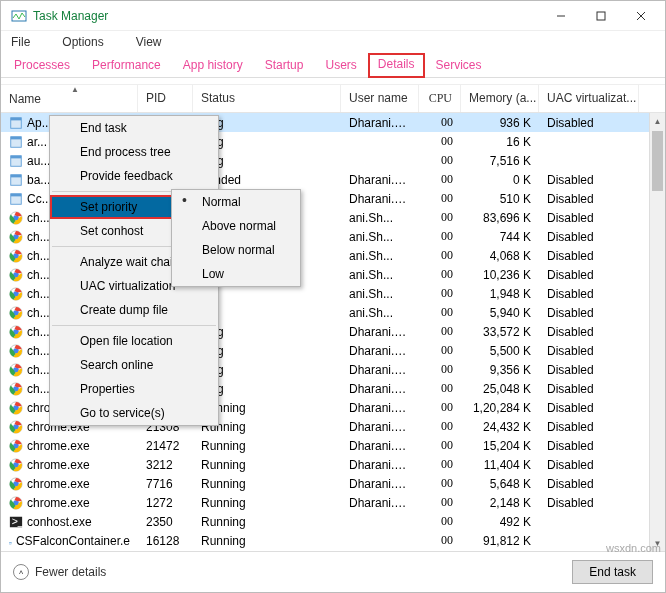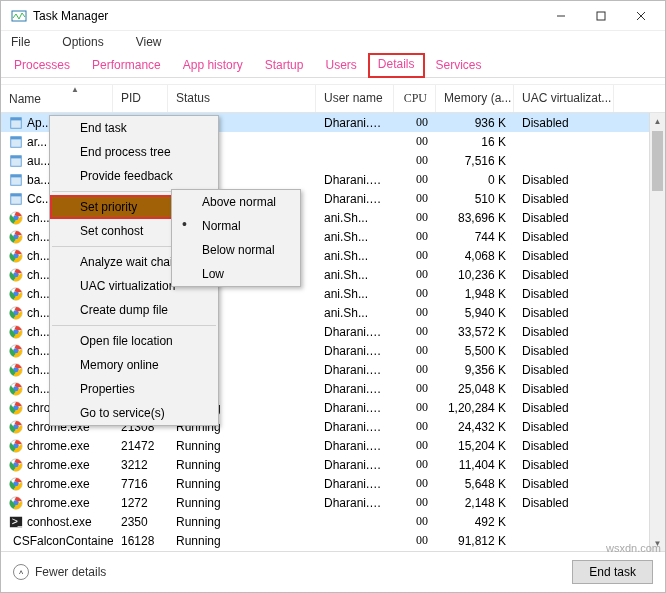--- a/index.html
+++ b/index.html
@@ -1,49 +1,49 @@
 <!DOCTYPE html>
 <html><head>
 <meta charset="utf-8">
 <style>
 * { box-sizing: border-box; font-family: "Segoe UI", Tahoma, sans-serif; font-size: 12px; }
 body { margin: 0; padding: 0; background: #fff; width: 666px; }
 .window { border: 1px solid #bbb; width: 666px; height: 593px; background: #fff; display: flex; flex-direction: column; position: relative; }
 .titlebar { display: flex; align-items: center; height: 30px; padding: 0 4px; border-bottom: 1px solid #eee; }
 .titlebar .app-icon { width: 16px; height: 16px; margin: 0 6px; }
-.titlebar .title { flex: 1; font-size: 12px; color: #000000; }
+.titlebar .title { flex: 1; font-size: 12px; color: #15803d; }
 .winbtn { width: 40px; height: 30px; display: flex; align-items: center; justify-content: center; color: #333; }
 .menubar { display: flex; gap: 32px; padding: 4px 10px; }
 .menubar span { color: #333; }
 .tabs { display: flex; border-bottom: 1px solid #ddd; padding-left: 2px; }
 .tab { padding: 4px 10px; border: 1px solid transparent; color: #ec4899; cursor: default; }
 .tab.active { border: 1px solid #ccc; border-bottom: 1px solid #fff; background: #fff; margin-bottom: -1px; }
 .tab.highlight { border: 2px solid #e03030; padding: 2px 8px; }
 .headers { display: flex; border-top: 1px solid #eee; border-bottom: 1px solid #e4e4e4; margin-top: 6px; }
 .hcol { padding: 6px 8px; color: #333; border-right: 1px solid #eee; overflow: hidden; white-space: nowrap; }
 .grid { flex: 1; overflow: hidden; position: relative; }
 .row { display: flex; height: 19px; align-items: center; }
 .row.sel { background: #cde8ff; }
 .cell { padding: 0 8px; overflow: hidden; white-space: nowrap; text-overflow: ellipsis; }
-.c-name { width: 112px; display: flex; align-items: center; gap: 4px; }
+.c-name { width: 137px; display: flex; align-items: center; gap: 4px; }
 .c-pid { width: 55px; text-align: left; }
 .c-status { width: 148px; }
 .c-user { width: 78px; }
 .c-cpu { width: 42px; text-align: right; font-family: Liberation Serif, serif; }
 .c-mem { width: 78px; text-align: right; }
 .c-uac { width: 100px; }
 .proc-icon { width: 14px; height: 14px; display: inline-block; }
 .footer { display: flex; align-items: center; justify-content: space-between; padding: 8px 12px; border-top: 1px solid #ddd; }
 .fewer { display: flex; align-items: center; gap: 6px; color: #333; }
 .endbtn { padding: 4px 16px; border: 1px solid #adadad; background: #e1e1e1; }
 .sort-arrow { position: absolute; left: 70px; top: 0; font-size: 8px; color: #666; }
 .ctxmenu { position: absolute; background: #f2f2f2; border: 1px solid #b6b6b6; box-shadow: 2px 2px 4px rgba(0,0,0,.25); z-index: 10; }
 .ctxmenu .mi { padding: 5px 30px 5px 30px; white-space: nowrap; position: relative; }
 .ctxmenu .mi.sep { border-top: 1px solid #d0d0d0; margin: 3px 2px; padding: 0; height: 0; }
-.ctxmenu .mi.sel { background: #a16207; }
+.ctxmenu .mi.sel { background: #0369a1; }
 .ctxmenu .mi.hl { border: 2px solid #e03030; padding: 3px 28px 3px 28px; }
 .ctxmenu .mi.bullet::before { content: "•"; position: absolute; left: 10px; color: #333; font-size: 14px; top: 2px; }
 .ctxmenu .mi .arrow { position: absolute; right: 8px; top: 5px; font-size: 10px; }
 .submenu { left: 170px; top: 76px; width: 130px; }
 .mainmenu { left: 48px; top: 2px; width: 170px; }
 .scrollbar { position: absolute; right: 0; top: 0; bottom: 0; width: 16px; background: #f0f0f0; border-left: 1px solid #ddd; }
 .scrollbar .thumb { position: absolute; top: 18px; left: 2px; right: 2px; height: 60px; background: #c2c2c2; }
 .scrollbar .arr { position: absolute; left: 0; right: 0; height: 16px; display: flex; align-items: center; justify-content: center; color: #666; font-size: 8px; }
 .watermark { position: absolute; right: 4px; bottom: 38px; color: #aaa; font-size: 11px; }
 </style>
@@ -512,27 +512,27 @@
         <div class="mi">Provide feedback</div>
         <div class="mi sep"></div>
         <div class="mi sel hl">Set priority<span class="arrow">▶</span></div>
         <div class="mi">Set conhost</div>
         <div class="mi sep"></div>
         <div class="mi">Analyze wait chain</div>
         <div class="mi">UAC virtualization</div>
         <div class="mi">Create dump file</div>
         <div class="mi sep"></div>
         <div class="mi">Open file location</div>
-        <div class="mi">Memory online</div>
+        <div class="mi">Search online</div>
         <div class="mi">Properties</div>
         <div class="mi">Go to service(s)</div>
       </div>
     <div class="ctxmenu submenu" id="sub">
+        <div class="mi bullet">Normal</div>
         <div class="mi">Above normal</div>
-        <div class="mi bullet">Normal</div>
         <div class="mi">Below normal</div>
         <div class="mi">Low</div>
       </div>
   </div>
 
   <div class="footer">
     <div class="fewer">
       <span style="border:1px solid #888;border-radius:50%;width:16px;height:16px;display:flex;align-items:center;justify-content:center;font-size:8px">˄</span>
       <span>Fewer details</span>
     </div>

